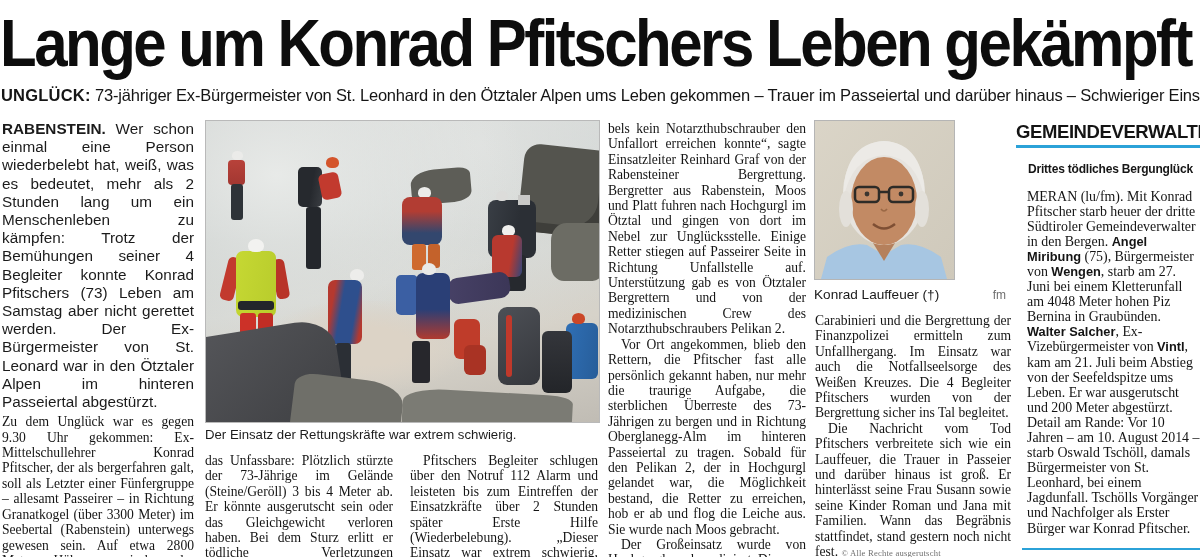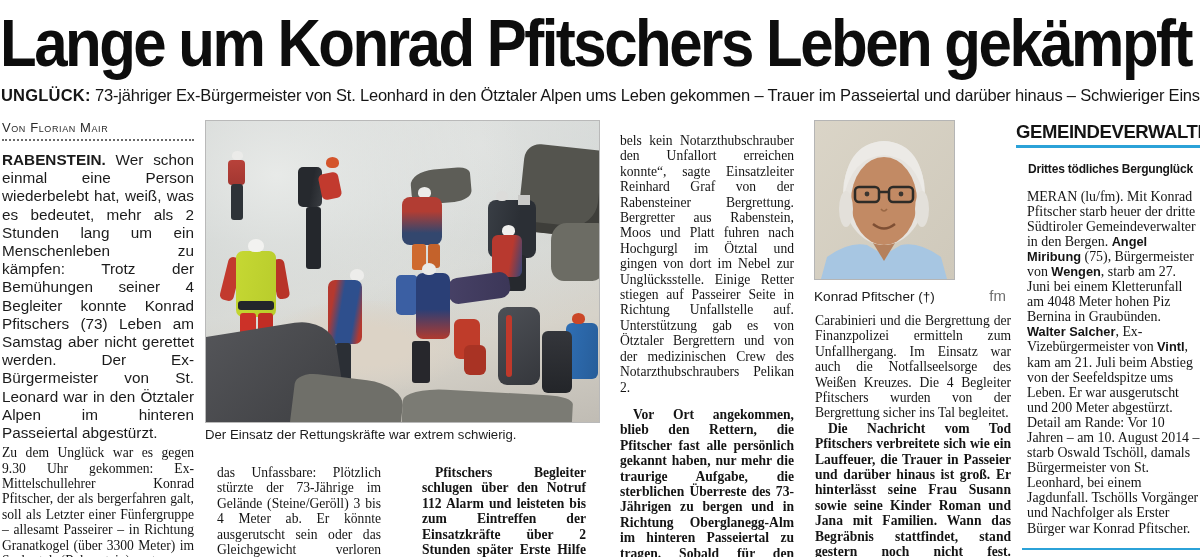--- a/index.html
+++ b/index.html
@@ -17,21 +17,21 @@
   }
   .kicker {
     position:absolute; left:1px; top:86px; width:1199px;
     font-size:16.5px; letter-spacing:-0.2px; color:#151515; white-space:nowrap;
   }
   .kicker b { font-weight:bold; letter-spacing:0.2px; }
 
   
   .serif { font-family:"Liberation Serif", serif; font-size:13.6px; line-height:15.4px; color:#141414; }
   .just  { text-align:justify; hyphens:auto; -webkit-hyphens:auto; }
-  .ind   { text-indent:13px;font-weight:bold; }
+  .ind   { text-indent:13px; }
 
   
   .col1 { position:absolute; left:2px; top:120px; width:192px; }
   .byline { font-size:13px; font-variant:small-caps; letter-spacing:0.6px; color:#2b2b2b;
             padding-bottom:4px; border-bottom:2px dotted #6a6a6a; margin-bottom:10px; }
   .lead { font-size:15.3px; line-height:18.2px; color:#1b1b1b; text-align:justify; hyphens:auto; }
   .lead b { font-weight:bold; }
   .col1 .serif { margin-top:3px; }
 
   
@@ -101,28 +101,28 @@
 
   .main-cap { position:absolute; left:205px; top:427px; width:395px;
               font-size:13.2px; color:#1c1c1c; }
 
   
   .colA { position:absolute; left:205px; top:453px; width:188px; }
   .colB { position:absolute; left:410px; top:453px; width:188px; }
 
   
   .col4 { position:absolute; left:608px; top:121px; width:198px; }
-  .col4 p, .colA p, .colB p { margin:12px; }
+  .col4 p, .colA p, .colB p { margin:0; }
 
   
   .portrait { position:absolute; left:814px; top:120px; width:141px; height:160px;
               border:1px solid #b5b5b5; background:#d5cfc1; overflow:hidden; }
   .pcap { position:absolute; left:814px; top:287px; width:192px; font-size:13.6px; color:#1a1a1a;
           display:flex; justify-content:space-between; align-items:baseline; }
-  .pcap .credit { font-size:15px; color:#6f6f6f; }
+  .pcap .credit { font-size:12px; color:#6f6f6f; }
   .col5 { position:absolute; left:815px; top:313px; width:196px; }
   .rights { font-size:8.6px; color:#6f6f6f; letter-spacing:0.2px; white-space:nowrap; }
 
   
   .sidebar { position:absolute; left:1016px; top:121px; width:184px; }
   .s-head { display:inline-block; font-size:18.5px; font-weight:bold; letter-spacing:-0.4px; color:#141414;
             border-bottom:3px solid #2ba2d8; padding-bottom:2px; }
   .s-title { font-size:12px; font-weight:bold; line-height:20.5px; color:#161616;
              margin:11px 0 9px 12px; letter-spacing:-0.2px; }
   .s-body { font-size:13.9px; line-height:15.1px; margin-left:11px; color:#141414; }
@@ -131,21 +131,20 @@
 </style>
 </head>
 <body>
 
 <div class="page">
 
   <h1 class="headline">Lange um Konrad Pfitschers Leben gekämpft</h1>
   <p class="kicker"><b>UNGLÜCK:</b> <span>73-jähriger Ex-Bürgermeister von St. Leonhard in den Ötztaler Alpen ums Leben gekommen – Trauer im Passeiertal und darüber hinaus – Schwieriger Einsatz</span></p>
 
   <div class="col1">
-    <div class="byline">Von Florian Mair</div>
     <p class="lead"><b>RABENSTEIN.</b> <span>Wer schon einmal eine Person wiederbelebt hat, weiß, was es bedeutet, mehr als 2 Stunden lang um ein Menschenleben zu kämpfen: Trotz der Bemühungen seiner 4 Begleiter konnte Konrad Pfitschers (73) Leben am Samstag aber nicht gerettet werden. Der Ex-Bürgermeister von St. Leonard war in den Ötztaler Alpen im hinteren Passeiertal abgestürzt.</span></p>
     <p class="serif just">Zu dem Unglück war es gegen 9.30 Uhr gekommen: Ex-Mittelschullehrer Konrad Pfitscher, der als bergerfahren galt, soll als Letzter einer Fünfergruppe – allesamt Passeirer – in Richtung Granatkogel (über 3300 Meter) im Seebertal (Rabenstein) unterwegs gewesen sein. Auf etwa 2800 Metern Höhe – zwischen der Ruine der früheren Essener Hütte und dem Vereisten Ferwalljoch – geschah</p>
   </div>
 
   <figure class="mainphoto">
     <div class="fog"></div>
     <div class="rock rock-tr"></div>
     <div class="rock rock-r2"></div>
     <div class="rock rock-ct"></div>
     <div class="rock scree"></div>
@@ -251,21 +250,21 @@
       <rect x="40" y="66" width="24" height="15" rx="4" fill="none" stroke="#2d2b27" stroke-width="2.5"></rect>
       <rect x="74" y="66" width="24" height="15" rx="4" fill="none" stroke="#2d2b27" stroke-width="2.5"></rect>
       <line x1="64" y1="71" x2="74" y2="71" stroke="#2d2b27" stroke-width="2.5"></line>
       <circle cx="52" cy="73" r="2.4" fill="#3a3530"></circle>
       <circle cx="86" cy="73" r="2.4" fill="#3a3530"></circle>
       <path d="M66,88 Q69,92 72,88" fill="none" stroke="#9a6845" stroke-width="1.6"></path>
       <path d="M58,103 Q69,112 80,103" fill="none" stroke="#7e4f34" stroke-width="2.4"></path>
     </svg>
   </figure>
   <div class="pcap">
-    <span>Konrad Pfitscher (†)</span>
+    <span>Konrad Lauffeuer (†)</span>
     <span class="credit">fm</span>
   </div>
   <div class="col5">
     <p class="serif just">Carabinieri und die Bergrettung der Finanzpolizei ermitteln zum Unfallhergang. Im Einsatz war auch die Notfallseelsorge des Weißen Kreuzes. Die 4 Begleiter Pfitschers wurden von der Bergrettung sicher ins Tal begleitet.</p>
     <p class="serif just ind"><span>Die Nachricht vom Tod Pfitschers verbreitete sich wie ein Lauffeuer, die Trauer in Passeier und darüber hinaus ist groß. Er hinterlässt seine Frau Susann sowie seine Kinder Roman und Jana mit Familien. Wann das Begräbnis stattfindet, stand gestern noch nicht fest.</span> <span class="rights">© Alle Rechte ausgerutscht</span></p>
   </div>
 
   <aside class="sidebar">
     <div class="s-head">GEMEINDEVERWALTER</div>
     <h2 class="s-title">Drittes tödliches Bergunglück</h2>

